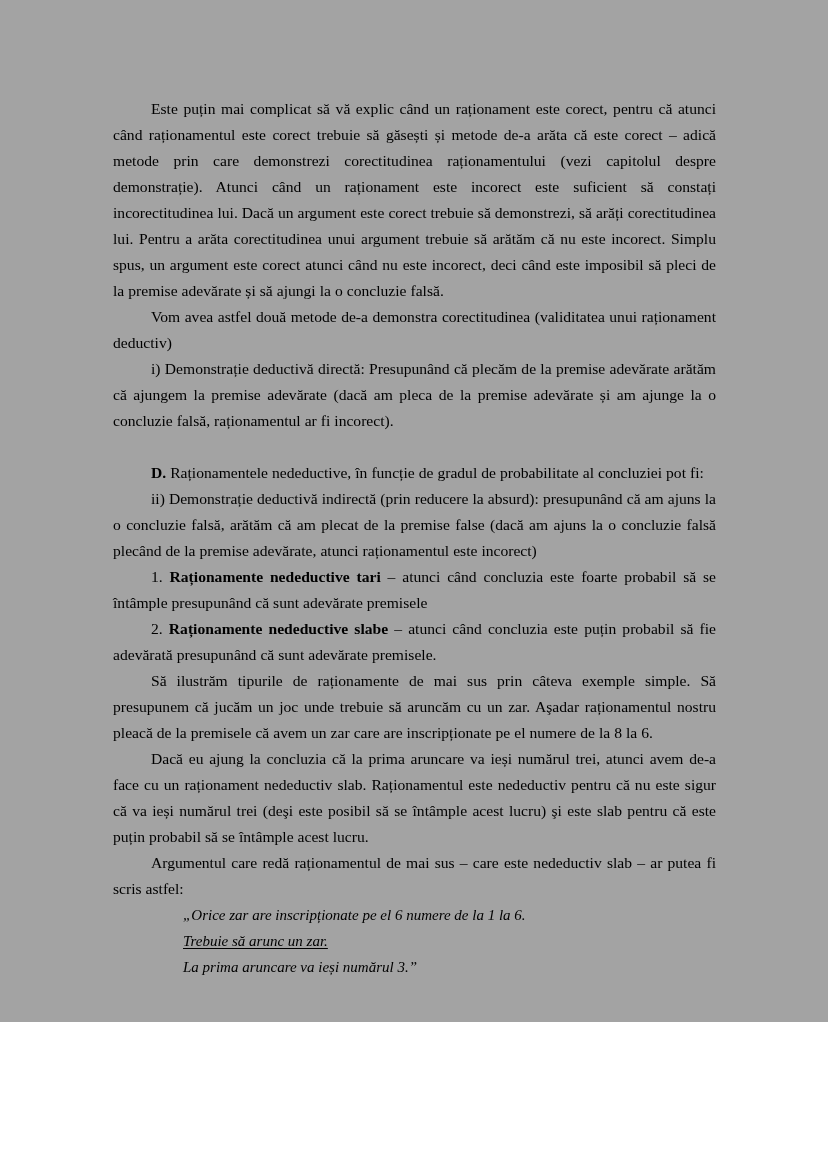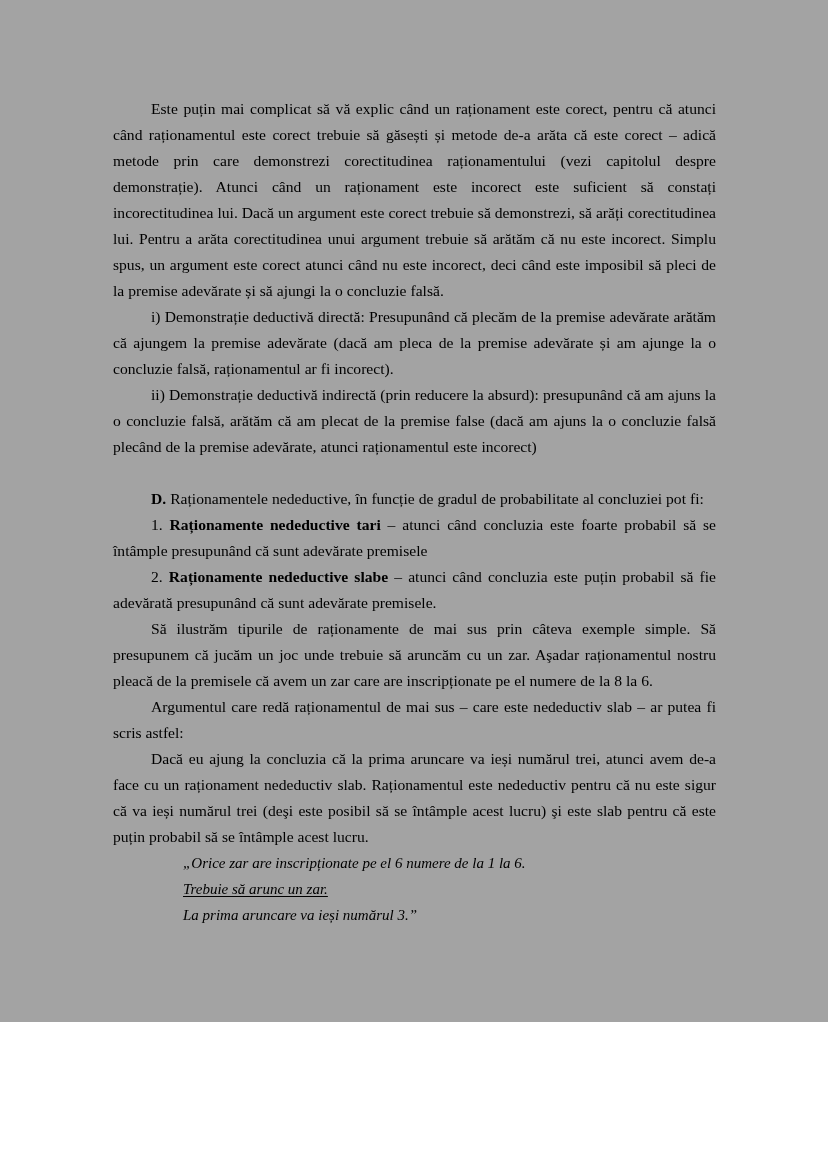--- a/index.html
+++ b/index.html
@@ -101,36 +101,37 @@
 </style>
 </head>
 <body>
 
 <div class="page">
 
   <div class="content">
 
     <p class="body-par">Este puțin mai complicat să vă explic când un raționament este corect, pentru că atunci când raționamentul este corect trebuie să găsești și metode de-a arăta că este corect – adică metode prin care demonstrezi corectitudinea raționamentului (vezi capitolul despre demonstrație). Atunci când un raționament este incorect este suficient să constați incorectitudinea lui. Dacă un argument este corect trebuie să demonstrezi, să arăți corectitudinea lui. Pentru a arăta corectitudinea unui argument trebuie să arătăm că nu este incorect. Simplu spus, un argument este corect atunci când nu este incorect, deci când este imposibil să pleci de la premise adevărate și să ajungi la o concluzie falsă.</p>
 
+    <p class="body-par">Vom avea astfel două metode de-a demonstra corectitudinea (validitatea unui raționament deductiv)</p>
 
     <p class="body-par">i) Demonstrație deductivă directă: Presupunând că plecăm de la premise adevărate arătăm că ajungem la premise adevărate (dacă am pleca de la premise adevărate și am ajunge la o concluzie falsă, raționamentul ar fi incorect).</p>
 
+    <p class="body-par spaced-before"><span class="b">D.</span><span> Raționamentele nedeductive, în funcție de gradul de probabilitate al concluziei pot fi:</span></p>
+
     <p class="body-par">ii) Demonstrație deductivă indirectă (prin reducere la absurd): presupunând că am ajuns la o concluzie falsă, arătăm că am plecat de la premise false (dacă am ajuns la o concluzie falsă plecând de la premise adevărate, atunci raționamentul este incorect)</p>
-
-    <p class="body-par spaced-before"><span class="b">D.</span><span> Raționamentele nedeductive, în funcție de gradul de probabilitate al concluziei pot fi:</span></p>
 
     <p class="body-par"><span>1. </span><span class="b">Raționamente nedeductive tari</span><span> – atunci când concluzia este foarte probabil să se întâmple presupunând că sunt adevărate premisele</span></p>
 
     <p class="body-par"><span>2. </span><span class="b">Raționamente nedeductive slabe</span><span> – atunci când concluzia este puțin probabil să fie adevărată presupunând că sunt adevărate premisele.</span></p>
 
     <p class="body-par">Să ilustrăm tipurile de raționamente de mai sus prin câteva exemple simple. Să presupunem că jucăm un joc unde trebuie să aruncăm cu un zar. Aşadar raționamentul nostru pleacă de la premisele că avem un zar care are inscripționate pe el numere de la 8 la 6.</p>
 
+    <p class="body-par">Dacă eu ajung la concluzia că la prima aruncare va ieși numărul trei, atunci avem de-a face cu un raționament nedeductiv slab. Raționamentul este nedeductiv pentru că nu este sigur că va ieși numărul trei (deşi este posibil să se întâmple acest lucru) şi este slab pentru că este puțin probabil să se întâmple acest lucru.</p>
+
     <p class="body-par">Argumentul care redă raționamentul de mai sus – care este nedeductiv slab – ar putea fi scris astfel:</p>
-
-    <p class="body-par">Dacă eu ajung la concluzia că la prima aruncare va ieși numărul trei, atunci avem de-a face cu un raționament nedeductiv slab. Raționamentul este nedeductiv pentru că nu este sigur că va ieși numărul trei (deşi este posibil să se întâmple acest lucru) şi este slab pentru că este puțin probabil să se întâmple acest lucru.</p>
 
     <div class="quote-block">
       <p class="quote-line">„Orice zar are inscripționate pe el 6 numere de la 1 la 6.</p>
       <p class="quote-line underlined"><span class="u">Trebuie să arunc un zar.</span></p>
       <p class="quote-line">La prima aruncare va ieși numărul 3.”</p>
     </div>
 
   </div>
 
   <div class="footer">

